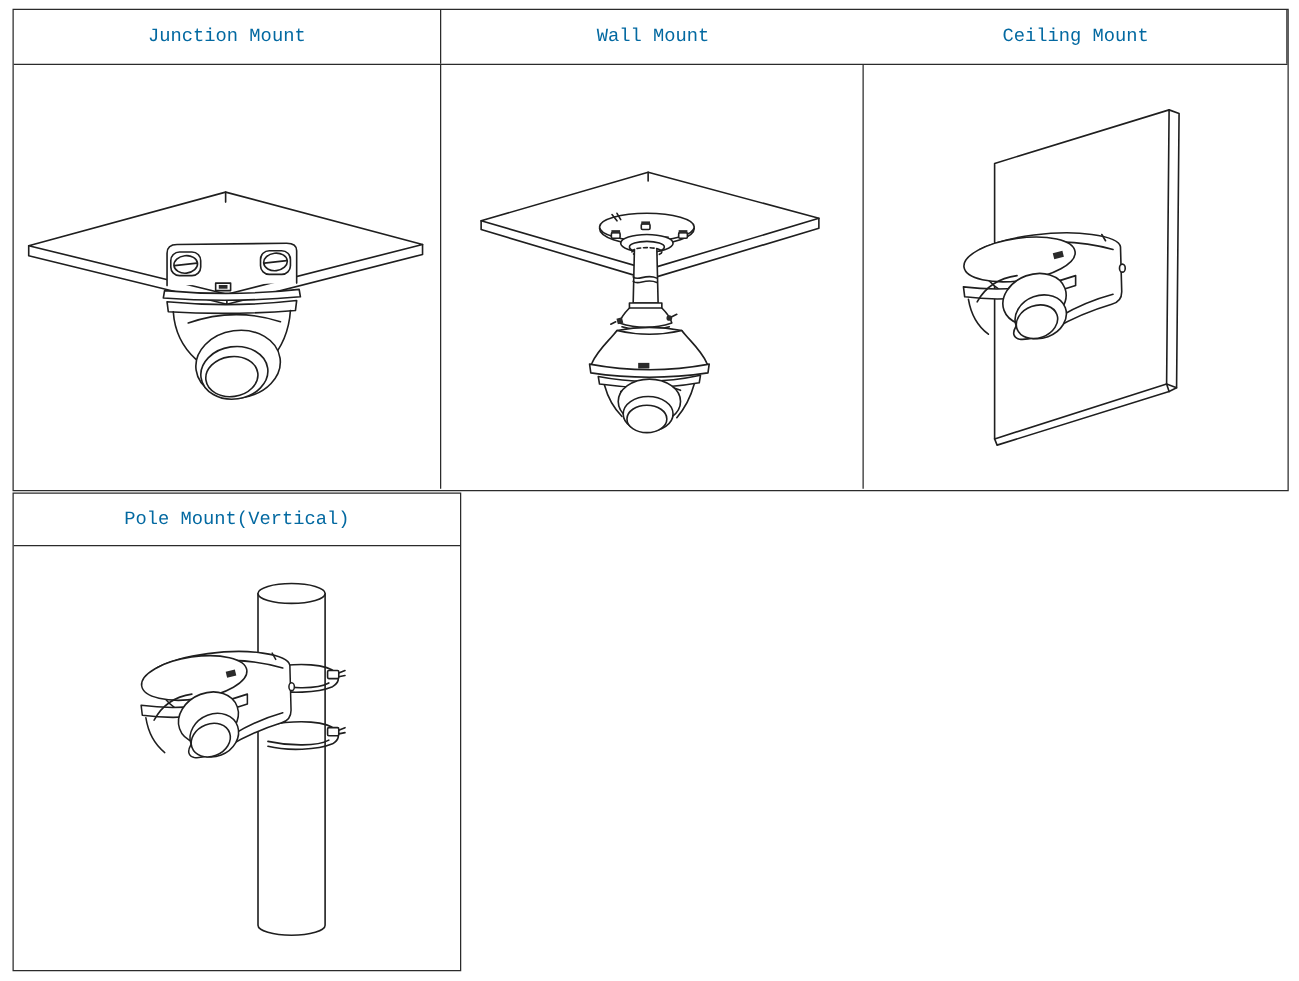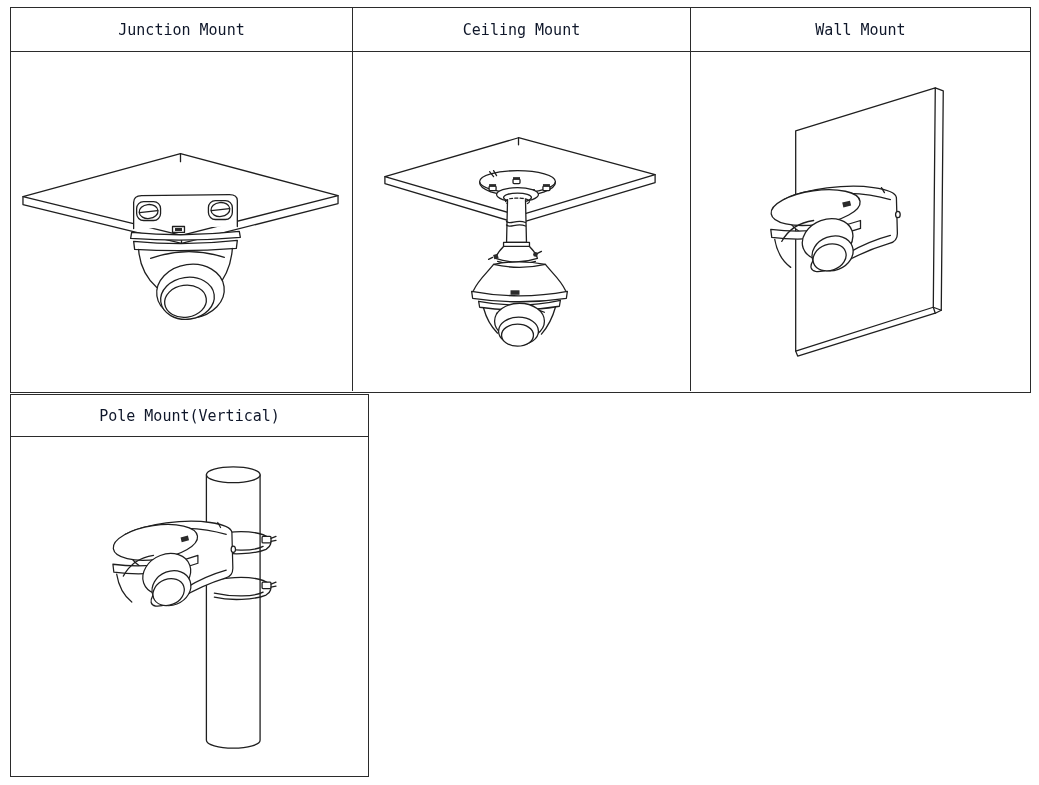--- a/index.html
+++ b/index.html
@@ -4,21 +4,21 @@
 <style>
   html,body{margin:0;padding:0;background:#fff;}
   .page{position:relative;width:1039px;height:785px;background:#fff;overflow:hidden;
         font-family:"DejaVu Sans Mono","Liberation Mono",monospace;}
   .tbl{position:absolute;border:1.6px solid #2b2b2b;background:#fff;box-sizing:border-box;}
   .t1{left:10px;top:7px;width:1021px;height:386px;}
   .t2{left:10px;top:394px;width:359px;height:383px;}
   .hrow{display:flex;width:100%;box-sizing:border-box;border-bottom:1.6px solid #2b2b2b;}
   .brow{display:flex;width:100%;box-sizing:border-box;}
   .hcell{display:flex;align-items:center;justify-content:center;box-sizing:border-box;
-         font-size:15px;color:#0f172a;letter-spacing:0;white-space:pre;}
+         font-size:15px;color:#0369a1;letter-spacing:0;white-space:pre;font-family:Liberation Mono, monospace;}
   .bcell{box-sizing:border-box;position:relative;}
   .cdiv{border-right:1.6px solid #2b2b2b;}
   .t1 .hrow{height:44px;}
   .t1 .brow{height:339px;}
   .c1{width:342px;} .c2{width:338px;} .c3{flex:1;}
   .t2 .hrow{height:42px;}
   .t2 .brow{height:337px;}
   .t2 .hcell,.t2 .bcell{width:100%;}
   svg.fig{display:block;width:100%;height:100%;}
 </style>
@@ -43,22 +43,22 @@
         <ellipse cx="58" cy="56" rx="26" ry="20" transform="rotate(-20 58 56)" fill="#fff"></ellipse>
         <ellipse cx="63" cy="70" rx="21" ry="17" transform="rotate(-20 63 70)" fill="#fff"></ellipse>
         <ellipse cx="60" cy="74" rx="17" ry="13" transform="rotate(-20 60 74)" fill="#fff"></ellipse>
       </g>
     </defs>
   </svg>
 
   <div class="tbl t1">
     <div class="hrow">
       <div class="hcell c1 cdiv">Junction Mount</div>
+      <div class="hcell c3">Wall Mount</div>
       <div class="hcell c2 cdiv">Ceiling Mount</div>
-      <div class="hcell c3">Wall Mount</div>
     </div>
     <div class="brow">
 
       <div class="bcell c1 cdiv">
         <svg class="fig" viewBox="0 0 342 340" preserveAspectRatio="xMidYMid meet">
           <g stroke="#1f1f1f" stroke-width="1.3" fill="none" stroke-linecap="round" stroke-linejoin="round">
             <g>
               <path d="M170,102 L328,144 L171,184 L12,145 Z" fill="#fff"></path>
               <path d="M170,102 V110"></path>
               <path d="M12,145 V153 L171,192 V184"></path>

